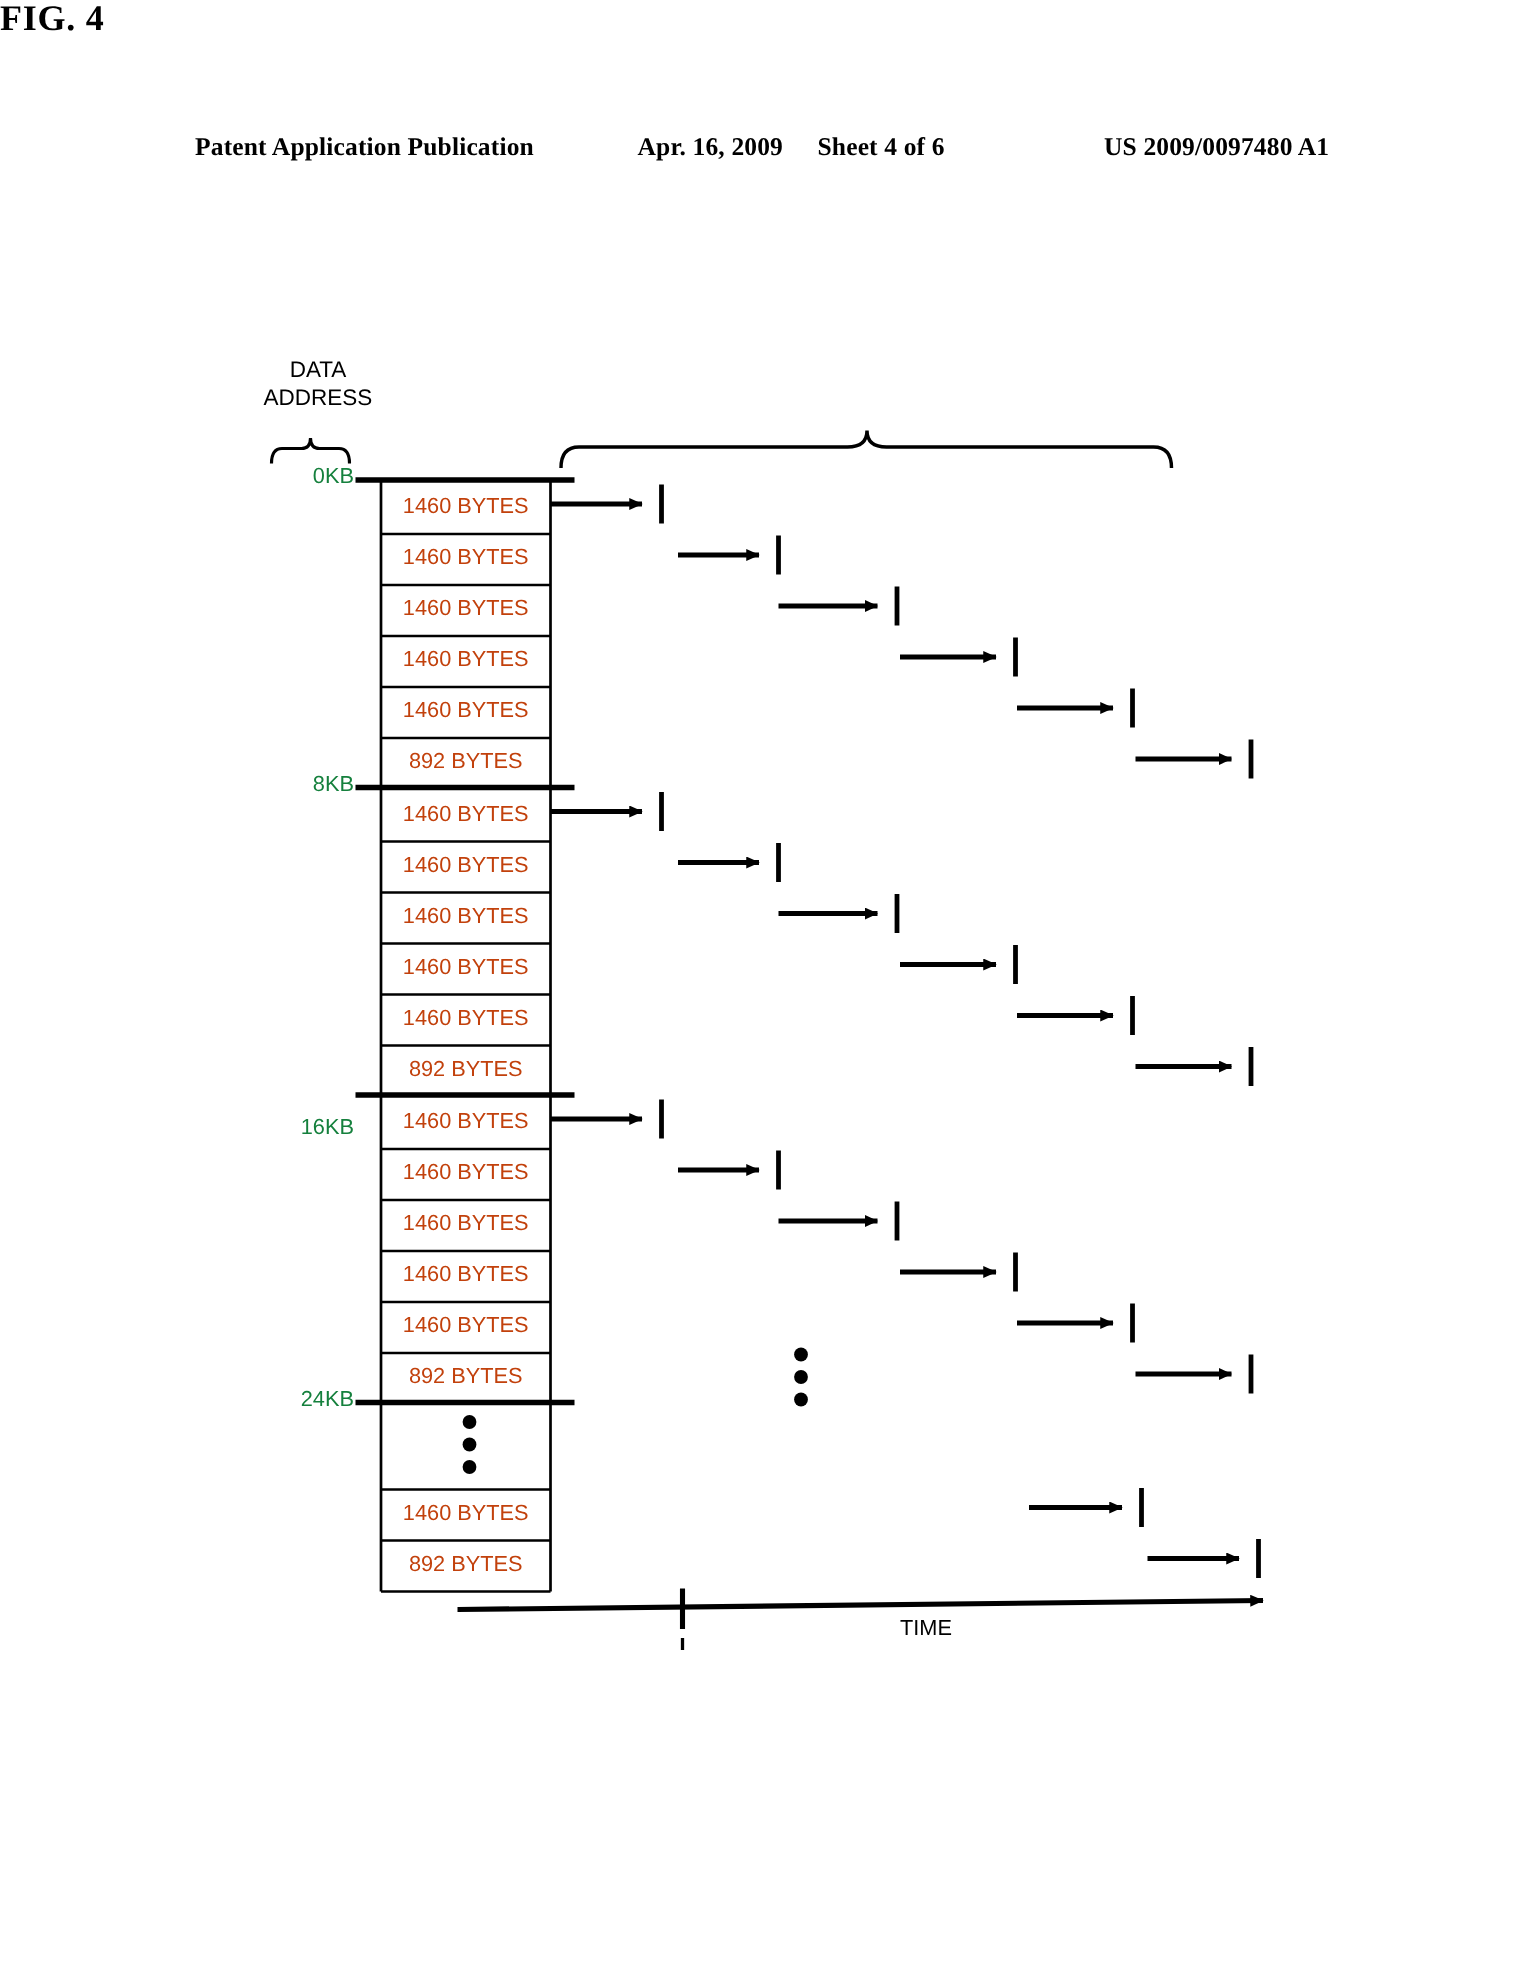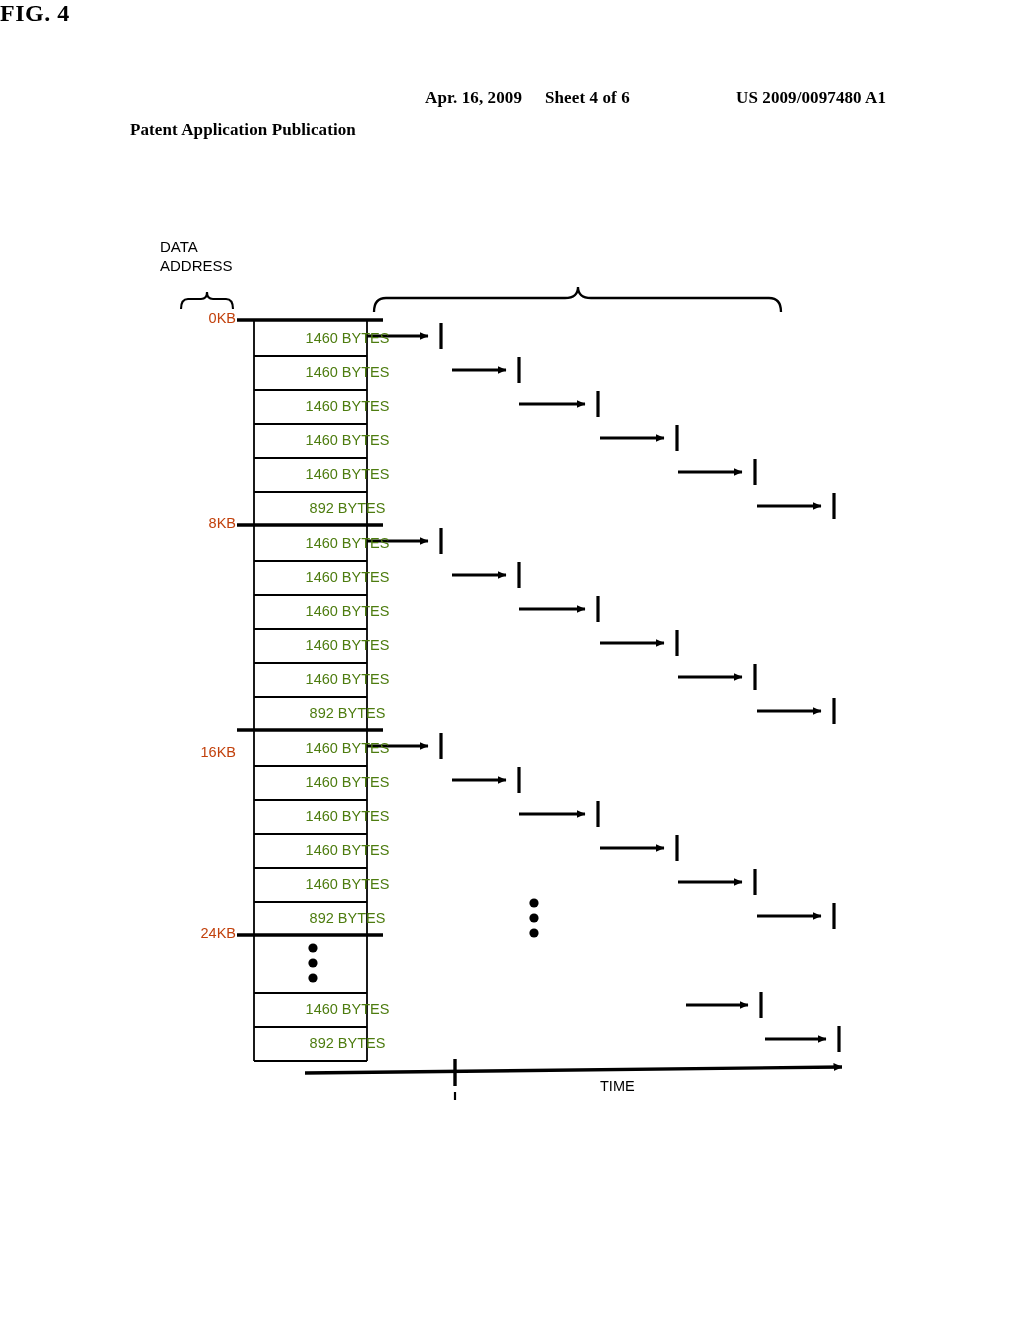--- a/index.html
+++ b/index.html
@@ -27,21 +27,20 @@
     font-family: "Liberation Serif", serif;
     font-weight: bold;
     font-size: 17px;
     letter-spacing: 0.1px;
     white-space: nowrap;
   }
   #patent-header .hdr-pub {
     position: absolute;
     left: 130px;
     top: 0;
-    margin-top: 32px;
   }
   #patent-header .hdr-date {
     position: absolute;
     left: 425px;
     top: 0;
   }
   #patent-header .hdr-sheet {
     position: absolute;
     left: 545px;
     top: 0;
@@ -80,40 +79,39 @@
   .fig-text.centered {
     text-align: center;
   }
 
   .block-label {
     position: absolute;
     width: 113px;
     text-align: center;
     font-family: "Liberation Sans", sans-serif;
     font-size: 14.5px;
-    color: #4d7c0f;
+    color: #c2410c;
     white-space: nowrap;
-    padding-left: 37px;
   }
 
   .addr-label {
     position: absolute;
     text-align: right;
     width: 60px;
     font-family: "Liberation Sans", sans-serif;
     font-size: 14.5px;
-    color: #c2410c;
+    color: #15803d;
     white-space: nowrap;
   }
 
   #label-data-address {
     left: 160px;
     top: 238px;
     width: 104px;
-    text-align: left;
+    text-align: center;
     font-size: 15px;
   }
   #label-parallel-processing {
     left: 470px;
     top: 228px;
     width: 215px;
     text-align: center;
     font-size: 15px;
   }
   #label-time {

